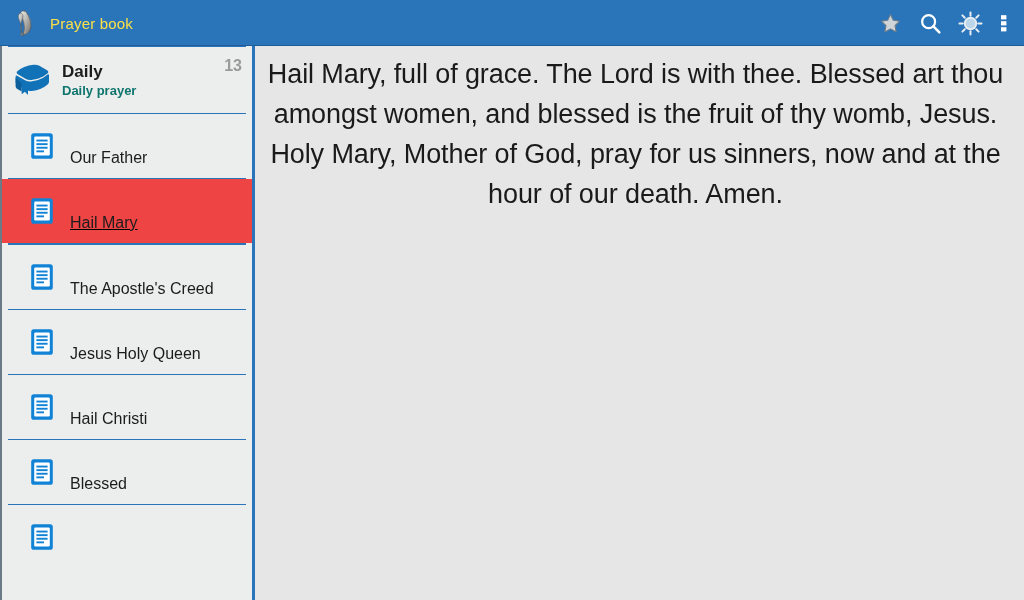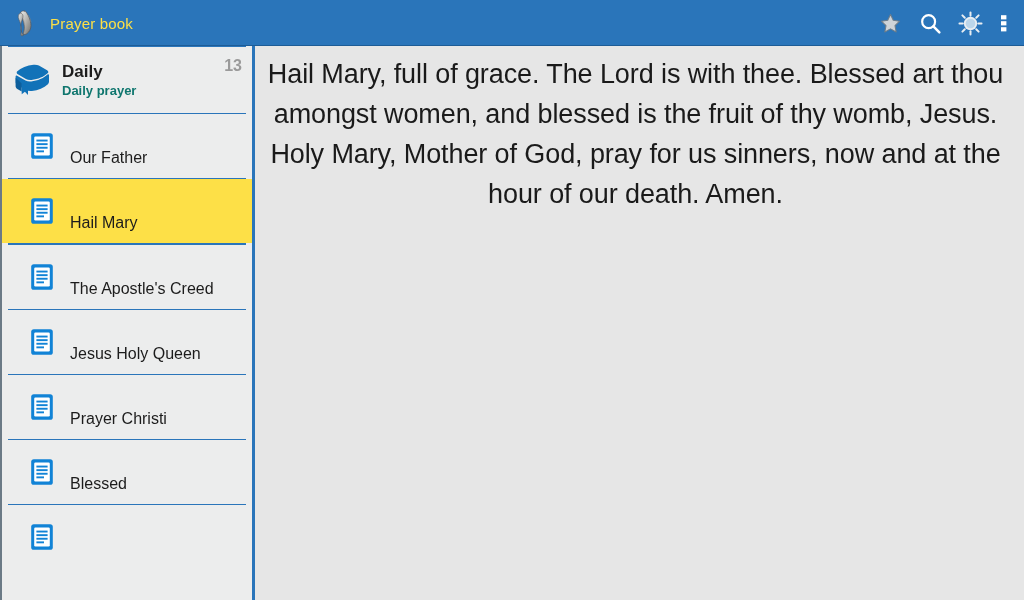--- a/index.html
+++ b/index.html
@@ -136,21 +136,21 @@
   }
 
   .prayer-row {
     height: 64px;
     display: flex;
     align-items: center;
     padding-left: 28px;
     box-sizing: border-box;
     background: #eceded;
   }
-  .prayer-row.selected { background: #fde047; }
+  .prayer-row.selected { background: #ef4444; text-decoration: underline; }
   .doc-icon {
     width: 24px;
     height: 28px;
     flex: 0 0 24px;
     margin-right: 16px;
     display: block;
   }
   .prayer-label {
     font-size: 16px;
     color: #1c1c1c;
@@ -337,21 +337,21 @@
               <span class="doc-icon"><svg viewBox="0 0 24 28" width="24" height="28" aria-hidden="true">
                   <rect x="1.2" y="1.2" width="21.6" height="25.6" rx="2.6" fill="#1183d6"></rect>
                   <rect x="4.2" y="4.6" width="15.6" height="18.8" rx="1.2" fill="#ffffff"></rect>
                   <g fill="#1183d6">
                     <rect x="6.4" y="7.6" width="11.2" height="1.9"></rect>
                     <rect x="6.4" y="11.2" width="11.2" height="1.9"></rect>
                     <rect x="6.4" y="14.8" width="11.2" height="1.9"></rect>
                     <rect x="6.4" y="18.4" width="7.6" height="1.9"></rect>
                   </g>
                 </svg></span>
-              <span class="prayer-label">Prayer Christi</span>
+              <span class="prayer-label">Hail Christi</span>
             </div>
             <div class="divider"></div>
             <div class="prayer-row">
               <span class="doc-icon"><svg viewBox="0 0 24 28" width="24" height="28" aria-hidden="true">
                   <rect x="1.2" y="1.2" width="21.6" height="25.6" rx="2.6" fill="#1183d6"></rect>
                   <rect x="4.2" y="4.6" width="15.6" height="18.8" rx="1.2" fill="#ffffff"></rect>
                   <g fill="#1183d6">
                     <rect x="6.4" y="7.6" width="11.2" height="1.9"></rect>
                     <rect x="6.4" y="11.2" width="11.2" height="1.9"></rect>
                     <rect x="6.4" y="14.8" width="11.2" height="1.9"></rect>

